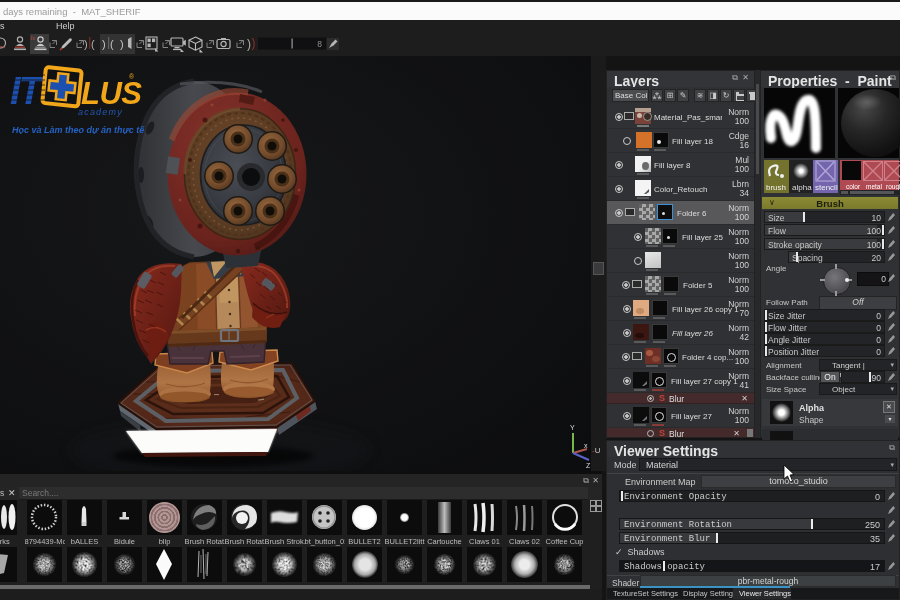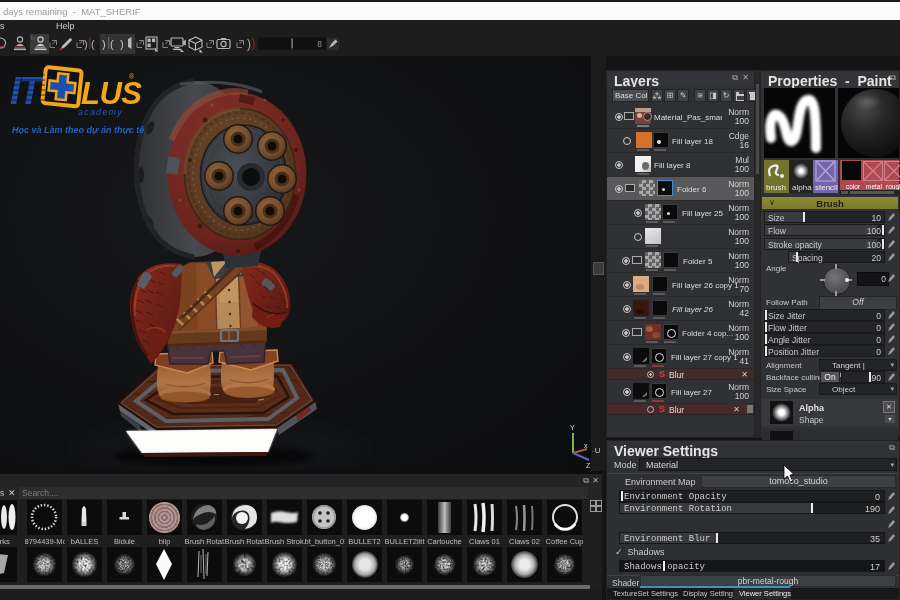--- a/index.html
+++ b/index.html
@@ -509,20 +509,30 @@
       <div class="lrow">
           <div class="vis on" style="left:8px;"></div>
         <div class="thm" style="left:28px;background:linear-gradient(135deg,#f2f2f2 55%,#b8b8b8 100%);">
             <div style="position:absolute;left:7px;top:6px;width:7px;height:8px;background:#6a6a6a;border-radius:50%;"></div>
           </div>
         <div class="ubar" style="left:30px;"></div>
         <div class="lname" style="left:47px;">Fill layer 8</div>
           <div class="lmode">Mul</div>
           <div class="lval">100</div>
         </div>
+      <div class="lrow">
+          <div class="vis on" style="left:8px;"></div>
+        <div class="thm" style="left:28px;background:#f4f4f4;">
+            <div style="position:absolute;right:2px;bottom:2px;width:5px;height:5px;background:#555;clip-path:polygon(0 100%,100% 0,100% 60%,40% 100%);"></div>
+          </div>
+        <div class="ubar" style="left:30px;"></div>
+        <div class="lname" style="left:47px;">Color_Retouch</div>
+          <div class="lmode">Lbrn</div>
+          <div class="lval">34</div>
+        </div>
       <div class="lrow sel">
           <div class="vis on" style="left:8px;"></div>
           <div class="fold" style="left:18px;"></div>
         <div class="thm chk" style="left:32px;"></div>
           <div class="thm" style="left:50px;background:#0d0d0d;border:1px solid #3d8fd6;">
             <div style="position:absolute;left:4px;bottom:4px;width:3px;height:3px;border-radius:50%;background:#ddd;"></div>
           </div>
         <div class="ubar" style="left:33px;"></div>
           <div class="ubar" style="left:51px;"></div>
         <div class="lname" style="left:70px;">Folder 6</div>
@@ -817,25 +827,25 @@
     <span style="position:absolute;left:18px;top:36px;font-size:9px;color:#ccc;">Environment Map</span>
     <div style="position:absolute;left:94px;top:34px;right:3px;height:13px;background:#3d3f42;border:1px solid #2a2a2a;box-sizing:border-box;text-align:center;font-size:9px;color:#d4d4d4;">tomoco_studio</div>
 
     <div class="vslider" style="top:49px;">
         <u style="left:1px;"></u>
         <span>Environment Opacity</span>
         <i>0</i>
       </div>
       <div class="pen" style="top:49px;"></div>
       <div class="pen" style="top:63px;"></div>
-    <div class="vslider" style="top:61px;">
+    <div class="vslider" style="top:77px;">
         <div class="fillpart" style="width:191px;"></div>
         <span>Environment Rotation</span>
         <u style="left:191px;"></u>
-        <i>190</i>
+        <i>250</i>
       </div>
       <div class="pen" style="top:77px;"></div>
     <div class="vslider" style="top:91px;">
         <div class="fillpart" style="width:96px;"></div>
         <span>Environment Blur</span>
         <u style="left:96px;"></u>
         <i>35</i>
       </div>
       <div class="pen" style="top:91px;"></div>
 

